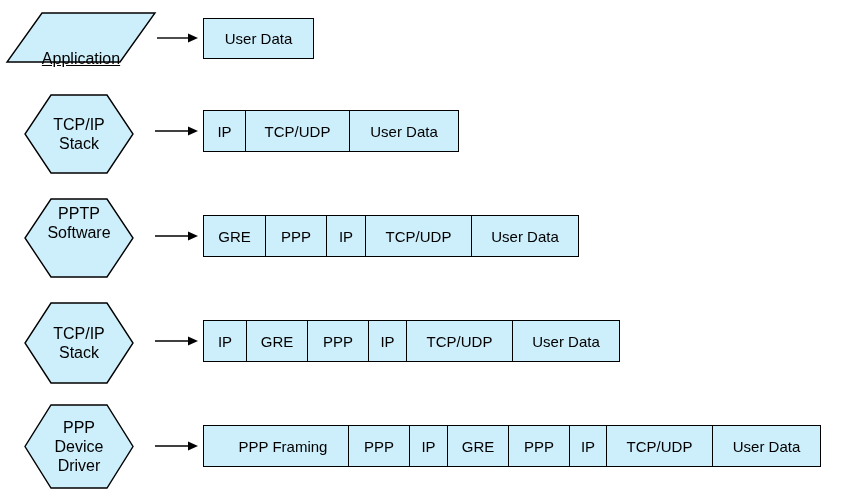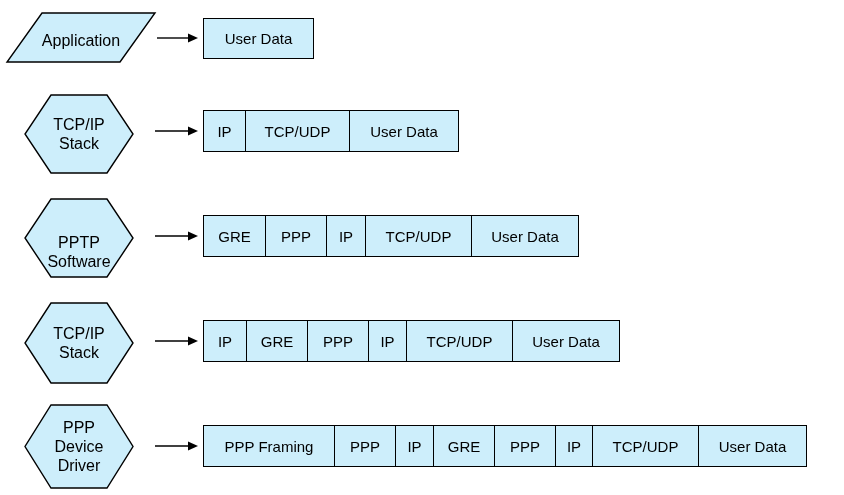--- a/index.html
+++ b/index.html
@@ -83,21 +83,21 @@
 </style>
 </head>
 <body>
 
 <div id="diagram">
     <div class="row" style="top: 0px;">
       <div class="shape">
         <svg class="shape-svg" width="150" height="51" viewBox="0 0 150 51" style="left: 6px; top: 12px;">
           <polygon points="36,1 149,1 114,50 1,50" fill="#cdeefb" stroke="#000000" stroke-width="1.4" stroke-linejoin="miter"></polygon>
         </svg>
-        <div class="shape-label" style="left: 22px; top: 10px; width: 118px; height: 60px;">Application</div>
+        <div class="shape-label" style="left: 22px; top: 28px; width: 118px; height: 60px; text-decoration: underline;">Application</div>
       </div>
       <svg class="arrow" width="41" height="12" viewBox="0 0 41 12" style="left: 157px; top: 32px;">
         <line x1="0" y1="6" x2="32" y2="6" stroke="#000000" stroke-width="1.4"></line>
         <polygon points="31,1.5 41,6 31,10.5" fill="#000000"></polygon>
       </svg>
       <div class="packet" style="left: 203px; top: 18px; height: 41px; background: rgb(205, 238, 251);">
         <div class="seg" style="width: 109px;">User Data</div>
       </div>
     </div>
     <div class="row" style="top: 0px;">
@@ -116,21 +116,21 @@
         <div class="seg" style="width: 41px;">IP</div>
         <div class="seg" style="width: 104px;">TCP/UDP</div>
         <div class="seg" style="width: 109px;">User Data</div>
       </div>
     </div>
     <div class="row" style="top: 0px;">
       <div class="shape">
         <svg class="shape-svg" width="110" height="80" viewBox="0 0 110 80" style="left: 24px; top: 198px;">
           <polygon points="27,1 83,1 109,40 83,79 27,79 1,40" fill="#cdeefb" stroke="#000000" stroke-width="1.4" stroke-linejoin="miter"></polygon>
         </svg>
-        <div class="shape-label" style="left: 35px; top: 217px; width: 88px; height: 69px;">PPTP
+        <div class="shape-label" style="left: 35px; top: 188px; width: 88px; height: 69px;">PPTP
 Software</div>
       </div>
       <svg class="arrow" width="43" height="12" viewBox="0 0 43 12" style="left: 155px; top: 230px;">
         <line x1="0" y1="6" x2="34" y2="6" stroke="#000000" stroke-width="1.4"></line>
         <polygon points="33,1.5 43,6 33,10.5" fill="#000000"></polygon>
       </svg>
       <div class="packet" style="left: 203px; top: 215px; height: 42px; background: rgb(205, 238, 251);">
         <div class="seg" style="width: 61px;">GRE</div>
         <div class="seg" style="width: 61px;">PPP</div>
         <div class="seg" style="width: 39px;">IP</div>
@@ -166,21 +166,21 @@
         </svg>
         <div class="shape-label" style="left: 38px; top: 405px; width: 82px; height: 83px;">PPP
 Device
 Driver</div>
       </div>
       <svg class="arrow" width="43" height="12" viewBox="0 0 43 12" style="left: 155px; top: 440px;">
         <line x1="0" y1="6" x2="34" y2="6" stroke="#000000" stroke-width="1.4"></line>
         <polygon points="33,1.5 43,6 33,10.5" fill="#000000"></polygon>
       </svg>
       <div class="packet" style="left: 203px; top: 425px; height: 42px; background: rgb(205, 238, 251);">
-        <div class="seg" style="width: 130px;">PPP Framing</div>
+        <div class="seg" style="width: 130px; margin-left: 14px;">PPP Framing</div>
         <div class="seg" style="width: 61px;">PPP</div>
         <div class="seg" style="width: 38px;">IP</div>
         <div class="seg" style="width: 61px;">GRE</div>
         <div class="seg" style="width: 61px;">PPP</div>
         <div class="seg" style="width: 37px;">IP</div>
         <div class="seg" style="width: 106px;">TCP/UDP</div>
         <div class="seg" style="width: 108px;">User Data</div>
       </div>
     </div>
   </div>

